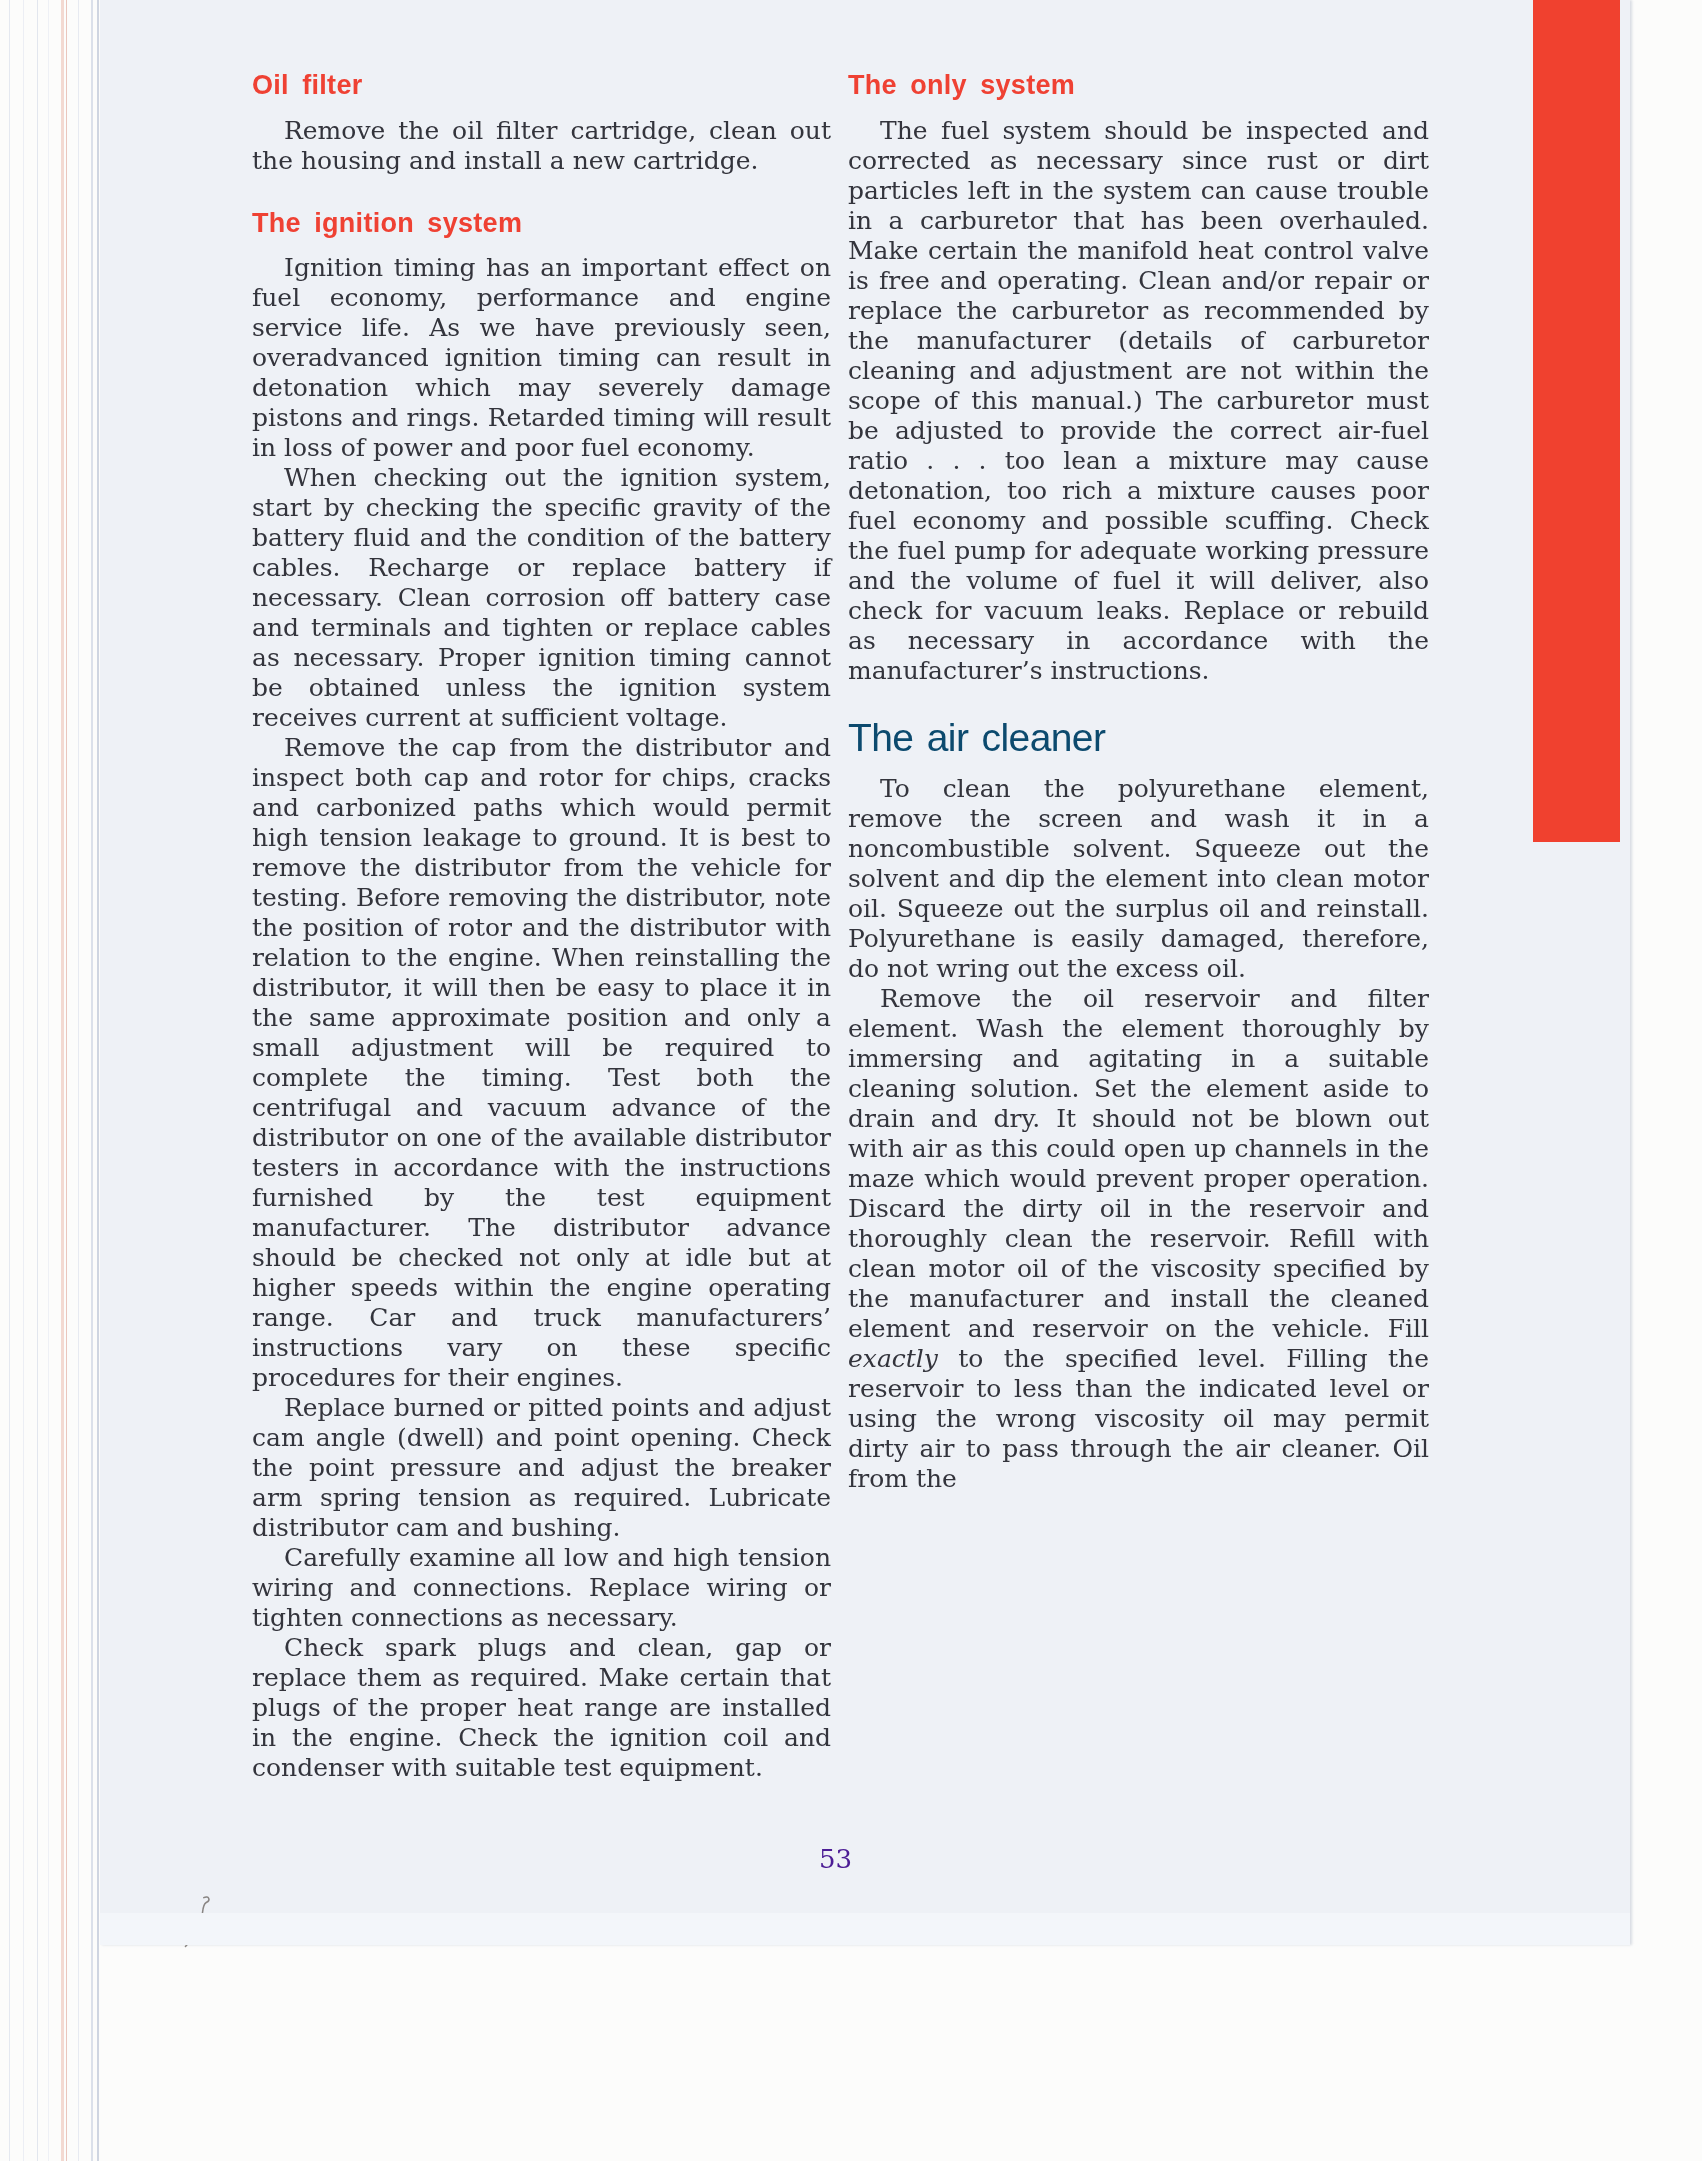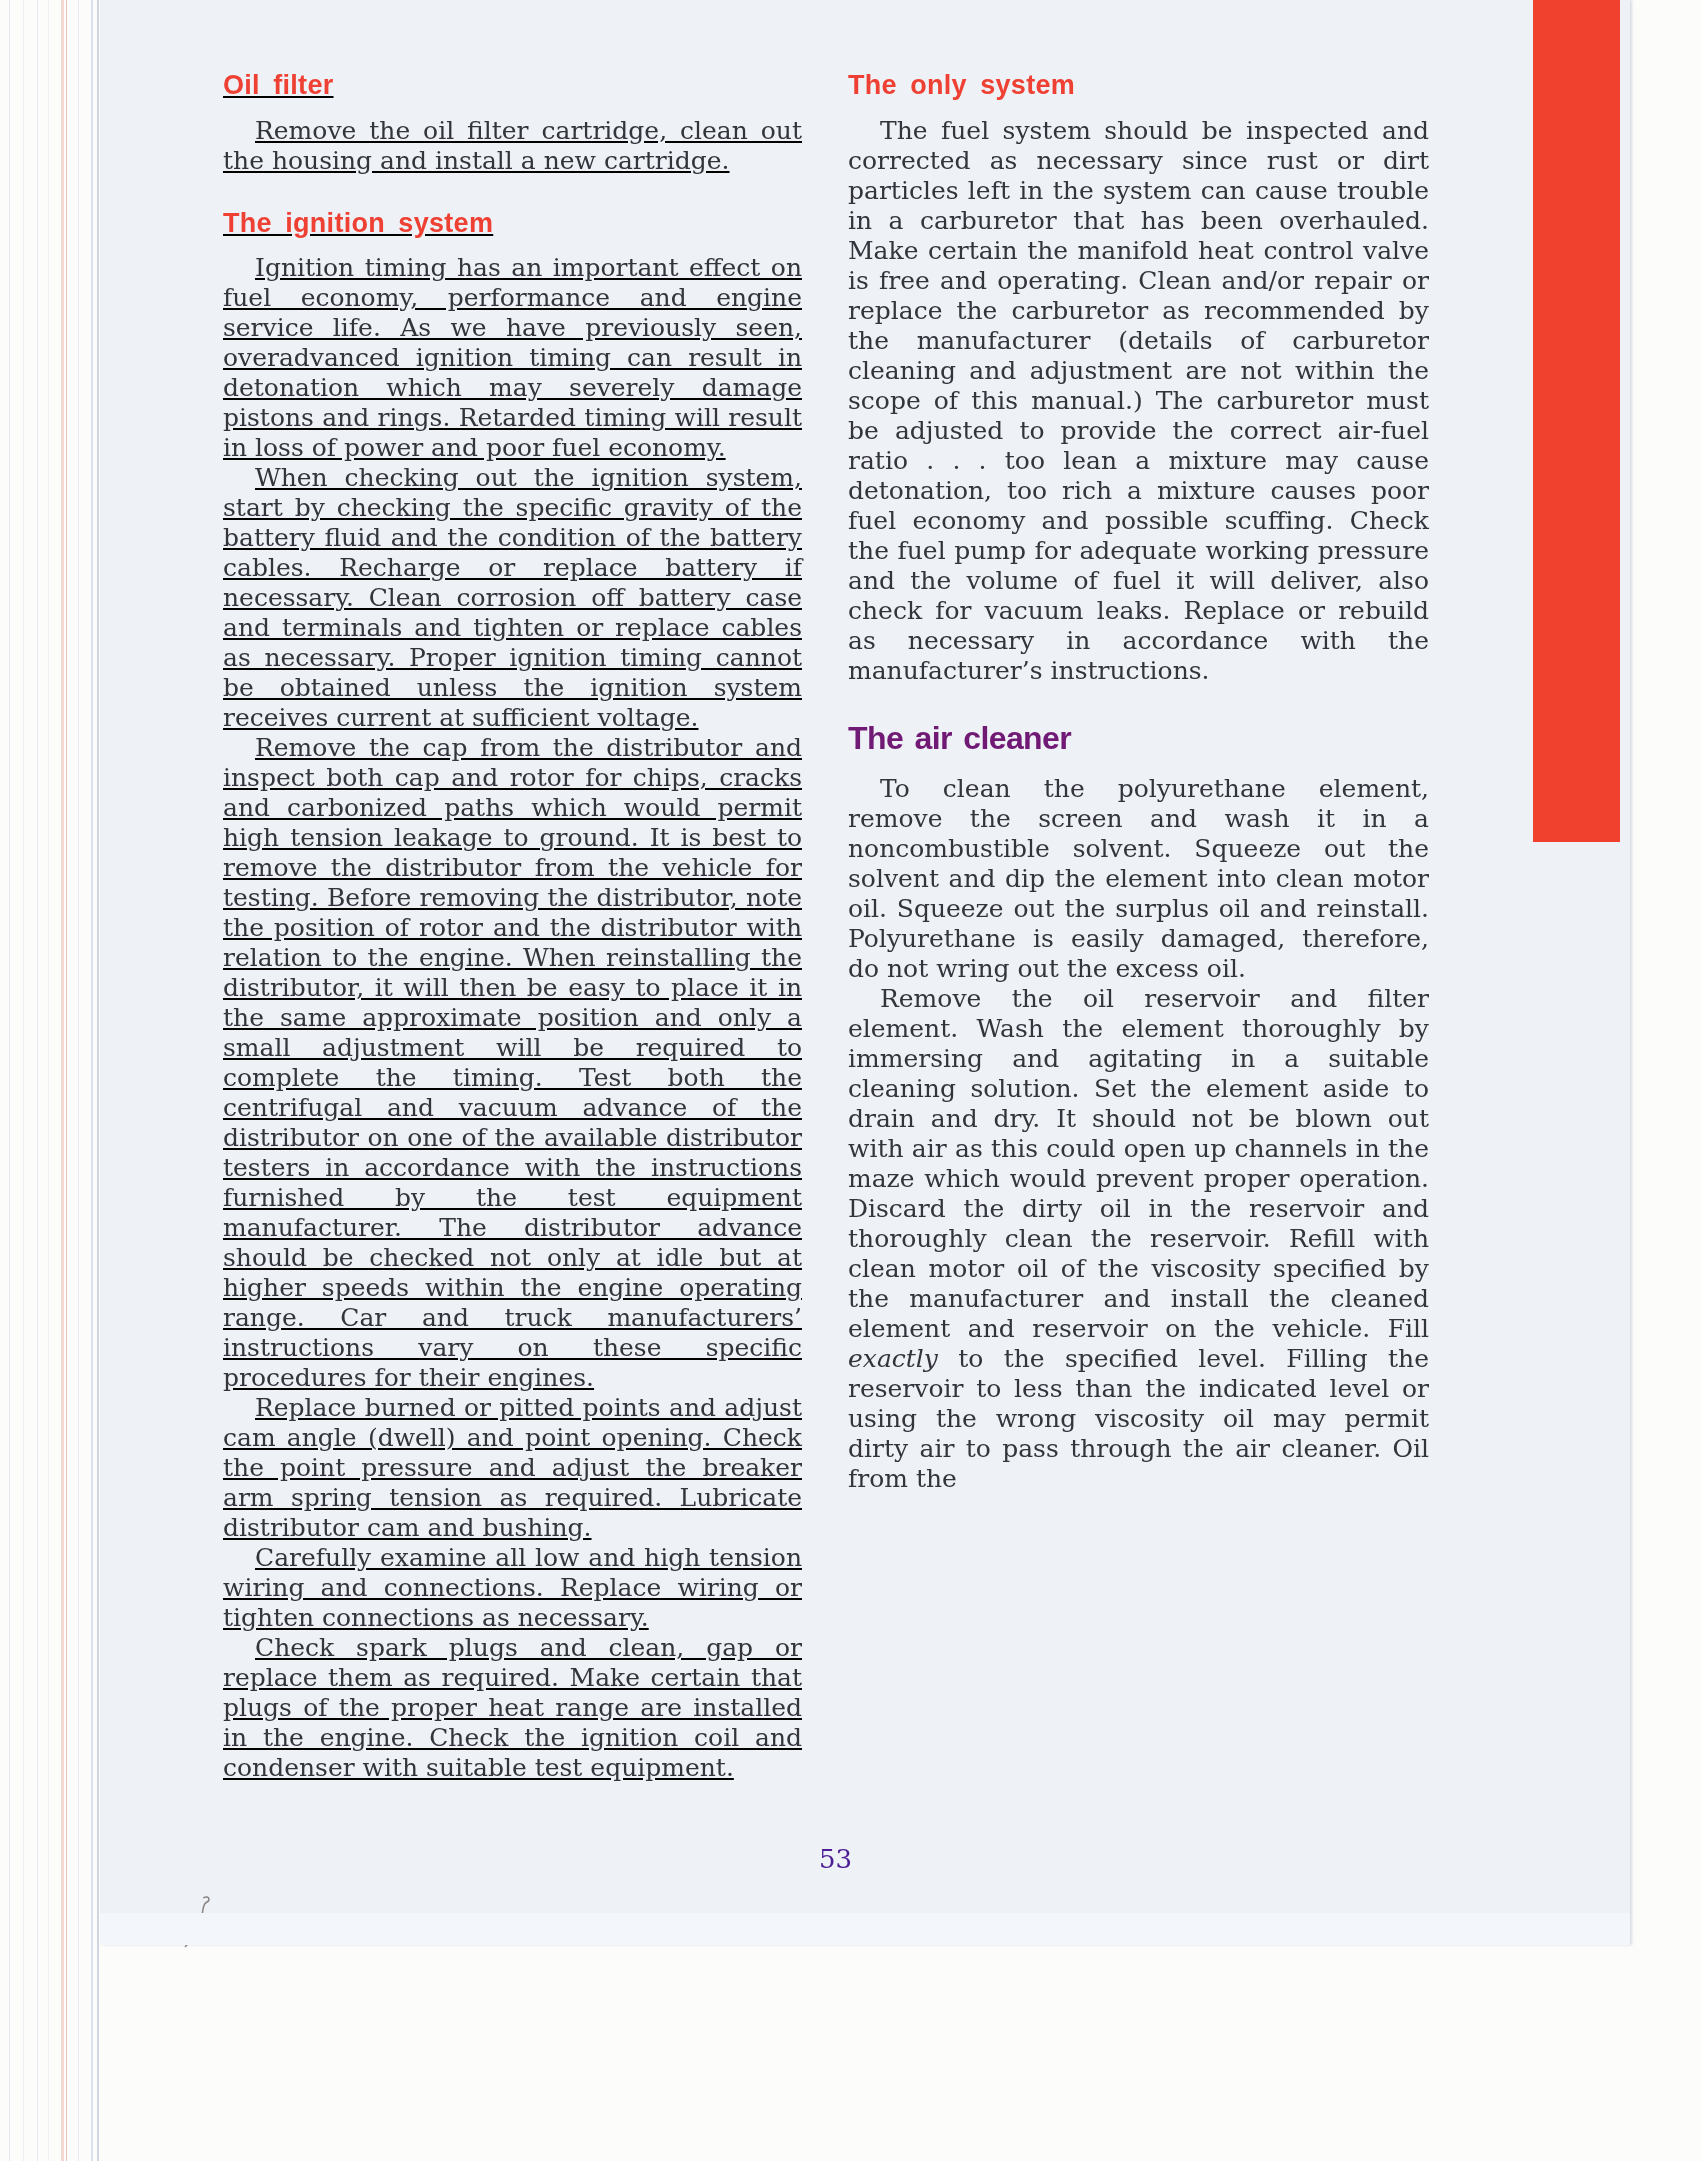--- a/index.html
+++ b/index.html
@@ -26,21 +26,21 @@
   }
   .red-bar {
     position: absolute;
     left: 1433px; top: 0;
     width: 87px; height: 842px;
     background: #f0412f;
   }
   .col {
     position: absolute; top: 69px;
   }
-  .col-left  { left: 123px;  width: 579px; text-decoration: underline; }
+  .col-left  { left: 152px;  width: 579px; }
   .col-right { left: 748px; width: 581px; }
   .col > :first-child { margin-top: 0; }
   .body-para {
     font-family: "DejaVu Serif", serif;
     font-size: 25px;
     line-height: 30px;
     color: #33343c;
     text-align: justify;
     text-indent: 32px;
     margin: 0;
@@ -51,24 +51,24 @@
     font-weight: bold;
     font-size: 27px;
     line-height: 32px;
     color: #ef4133;
     word-spacing: 5.5px;
     letter-spacing: 0.3px;
     margin: 31px 0 14.7px 0;
   }
   .big-head {
     font-family: "Liberation Sans", sans-serif;
-    font-weight: bold;
-    font-size: 32px;
+    font-weight: normal;
+    font-size: 39px;
     line-height: 38px;
-    color: #701a75;
+    color: #0c4a6e;
     letter-spacing: -0.6px;
     word-spacing: 3.1px;
     margin: 33px 0 17px 0;
   }
   .page-number {
     position: absolute;
     left: 699px; top: 1844px;
     width: 73px;
     text-align: center;
     font-family: "DejaVu Serif", serif;

